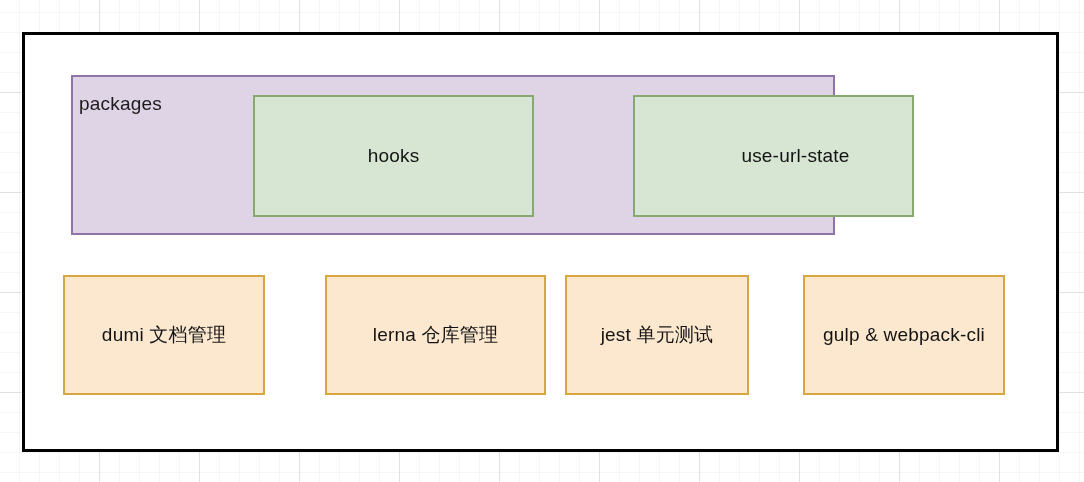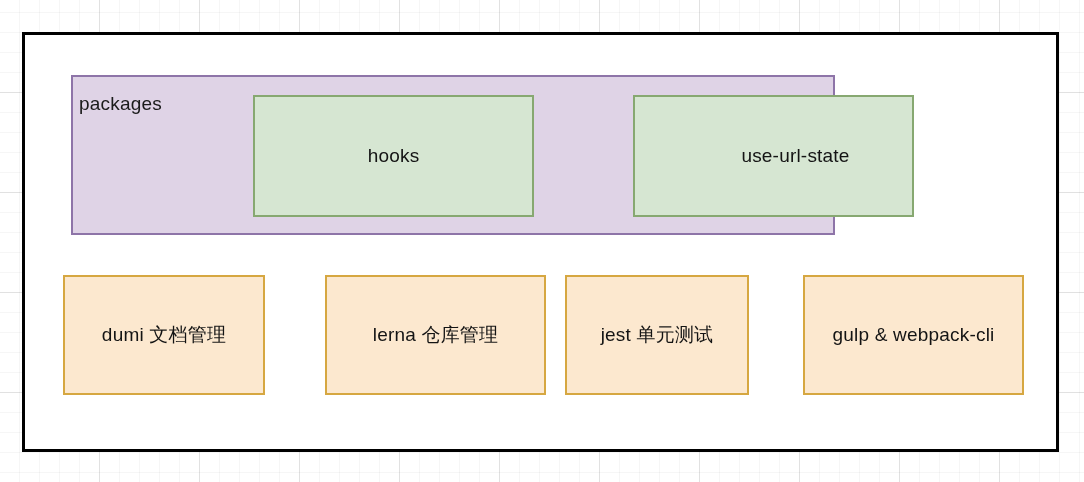--- a/index.html
+++ b/index.html
@@ -95,21 +95,21 @@
     box-sizing: border-box;
     background: #fce8cf;
     border: 2px solid #d6a741;
     display: flex;
     align-items: center;
     justify-content: center;
   }
   #tool-box-0 { left: 38px;  width: 202px; }
   #tool-box-1 { left: 278px; width: 221px; margin-left: 22px; }
   #tool-box-2 { left: 540px; width: 184px; }
-  #tool-box-3 { left: 778px; width: 221px; }
+  #tool-box-3 { left: 778px; width: 202px; }
   .tool-label {
     font-size: 19px;
     color: #141414;
     letter-spacing: 0.2px;
     white-space: nowrap;
   }
 
   
   #watermark {
     position: absolute;

